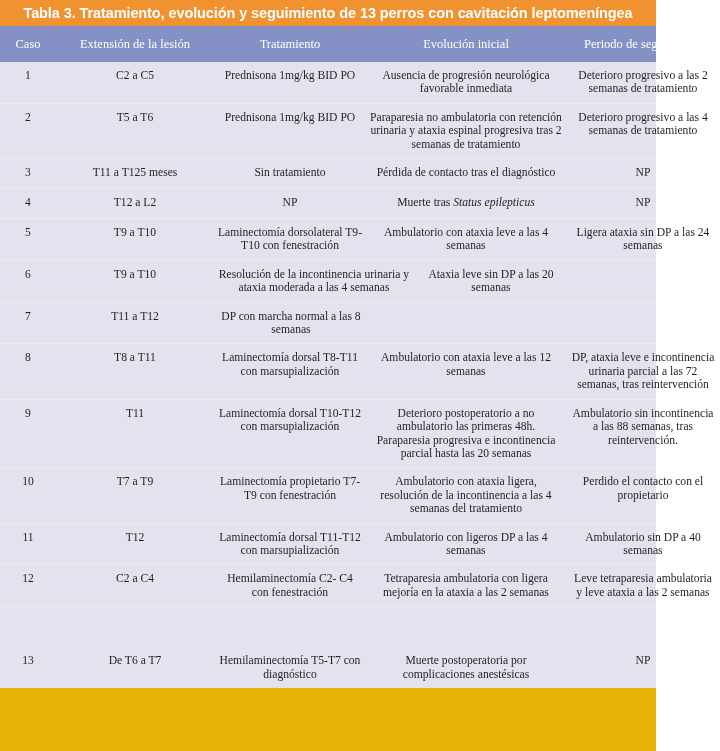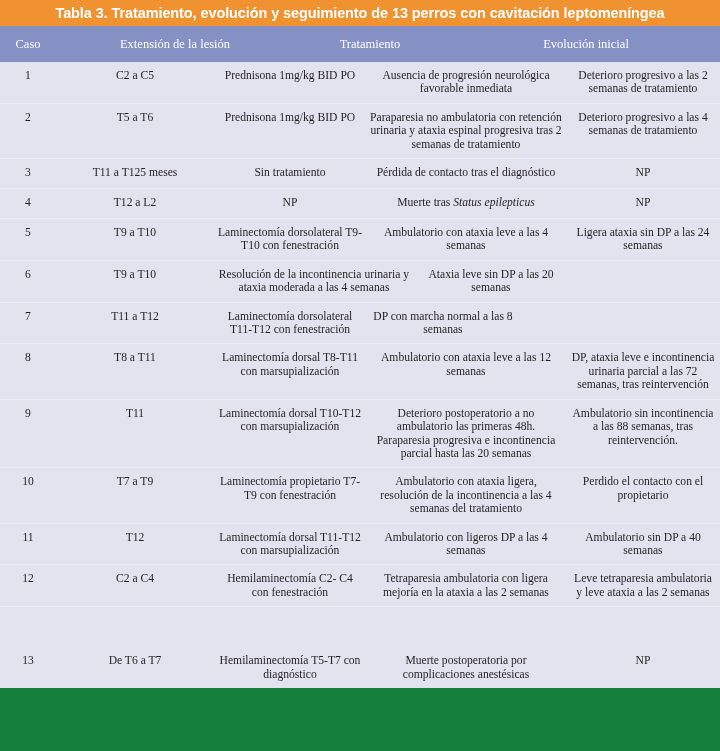--- a/index.html
+++ b/index.html
@@ -9,23 +9,23 @@
     background: #ffffff;
   }
   body {
     width: 720px;
     height: 751px;
     overflow: hidden;
     font-family: "Liberation Serif", "DejaVu Serif", serif;
   }
 
   .table-wrap {
-    width: 720px;
+    width: 656px;
     height: 751px;
-    background: #15803d;
+    background: #eab308;
     position: relative;
     box-sizing: border-box;
   }
 
   
   .table-title {
     height: 26px;
     background: #f0922f;
     color: #ffffff;
     font-family: "Liberation Sans", "DejaVu Sans", sans-serif;
@@ -42,21 +42,20 @@
   }
 
   
   .table-head {
     height: 36px;
     background: #8590c4;
     color: #ffffff;
     display: flex;
     align-items: center;
     box-sizing: border-box;
-    gap: 40px;
   }
   .table-head .cell {
     font-family: "Liberation Serif", "DejaVu Serif", serif;
     font-size: 12.5px;
     text-align: center;
     line-height: 1.15;
     box-sizing: border-box;
     padding: 0 3px;
   }
 
@@ -149,21 +148,20 @@
       </div>
       <div class="row">
         <div class="cell c-caso">6</div>
         <div class="cell c-ext">T9 a T10</div>
         <div class="cell c-evol">Resolución de la incontinencia urinaria y ataxia moderada a las 4 semanas</div>
         <div class="cell c-seg">Ataxia leve sin DP a las 20 semanas</div>
       </div>
       <div class="row">
         <div class="cell c-caso">7</div>
         <div class="cell c-ext">T11 a T12</div>
-        <div class="cell c-trat">Laminectomía dorsolateral T11-T12 con fenestración</div>
         <div class="cell c-seg">DP con marcha normal a las 8 semanas</div>
       </div>
       <div class="row">
         <div class="cell c-caso">8</div>
         <div class="cell c-ext">T8 a T11</div>
         <div class="cell c-trat">Laminectomía dorsal T8-T11 con marsupialización</div>
         <div class="cell c-evol">Ambulatorio con ataxia leve a las 12 semanas</div>
         <div class="cell c-seg">DP, ataxia leve e incontinencia urinaria parcial a las 72 semanas, tras reintervención</div>
       </div>
       <div class="row">

